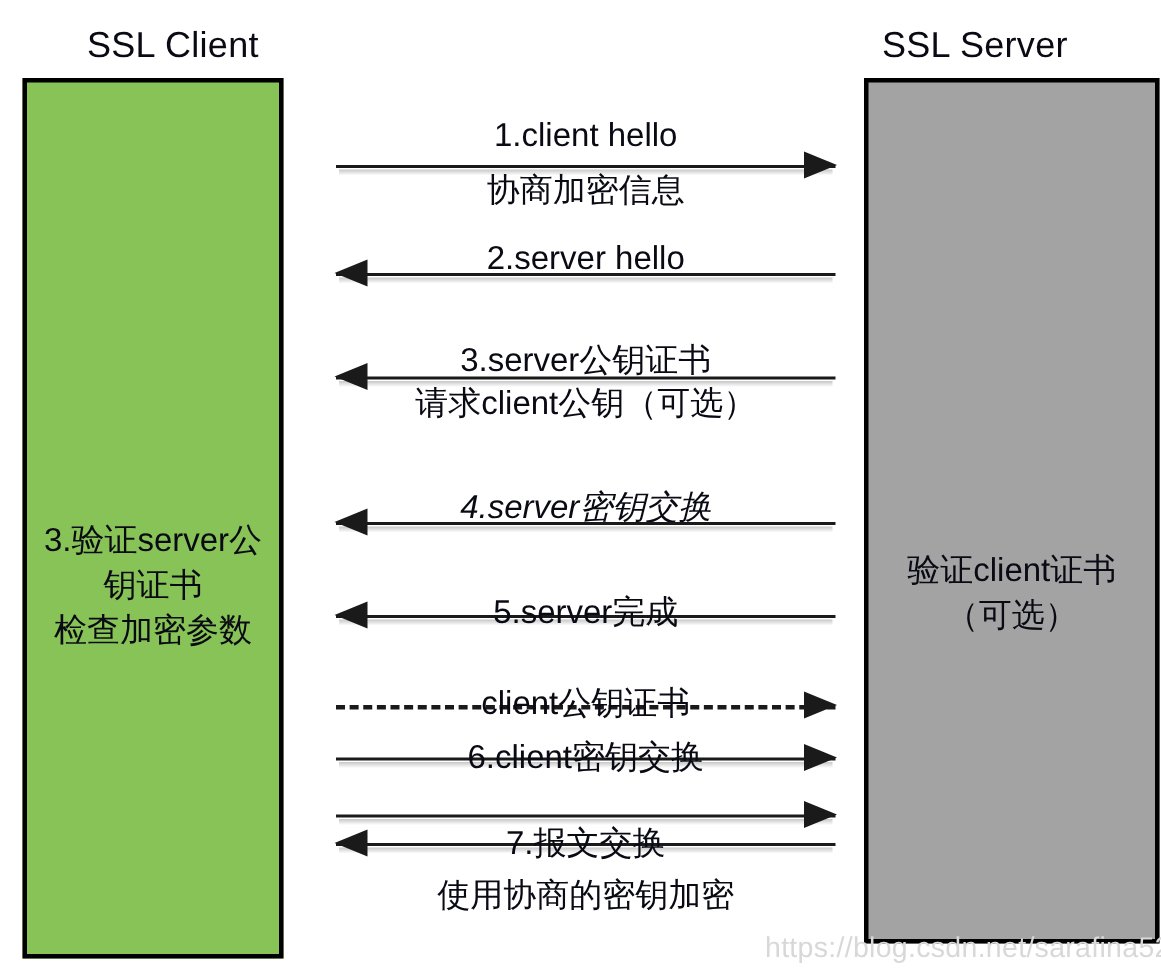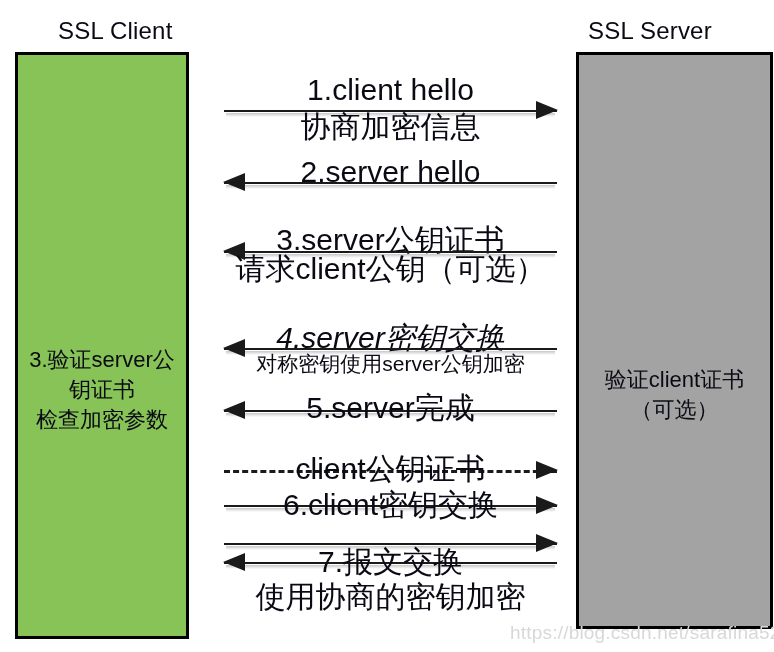--- a/index.html
+++ b/index.html
@@ -97,21 +97,21 @@
     border-bottom: 9px solid transparent;
     border-right: 22px solid #1a1a1a;
   }
 
   
   .label {
     position: absolute;
     left: 224px;
     width: 333px;
     text-align: center;
-    font-size: 30px;
+    font-size: 22px;
     line-height: 27px;
     color: #0a0a14;
     white-space: nowrap;
   }
   .label.wide {
     left: 200px;
     width: 381px;
   }
 
   
@@ -166,21 +166,20 @@
     <div class="head"></div>
   </div>
   <div class="label wide" style="top:255px;">请求client公钥（可选）</div>
 
   <div class="label" style="top:324px;font-style:italic;">4.server密钥交换</div>
   <div class="arrow left" style="top:348px;">
     <div class="shaft"></div>
     <div class="shadow"></div>
     <div class="head"></div>
   </div>
-  <div class="label wide" style="top:350px; font-size:21px;">对称密钥使用server公钥加密</div>
 
   <div class="arrow left" style="top:410px;">
     <div class="shaft"></div>
     <div class="shadow"></div>
     <div class="head"></div>
   </div>
   <div class="label" style="top:394px;">5.server完成</div>
 
   <div class="arrow right dashed" style="top:470px;">
     <div class="shaft"></div>

